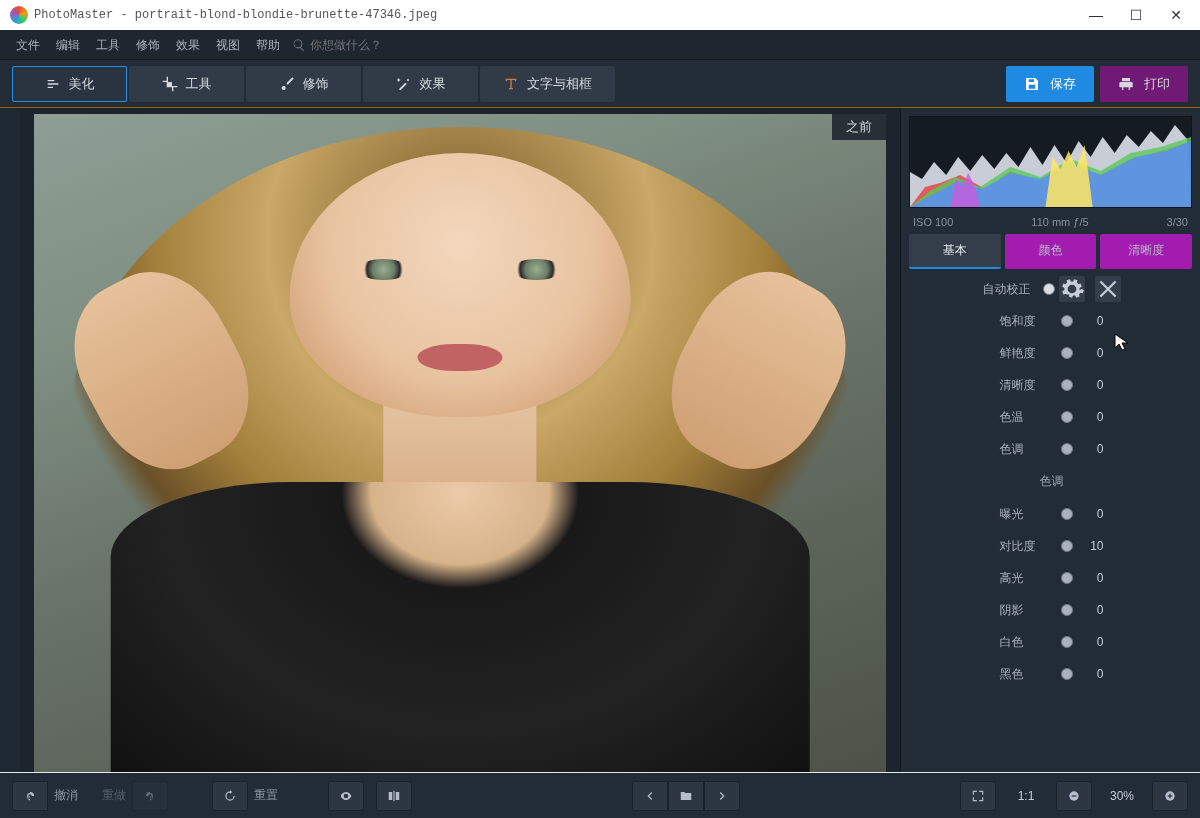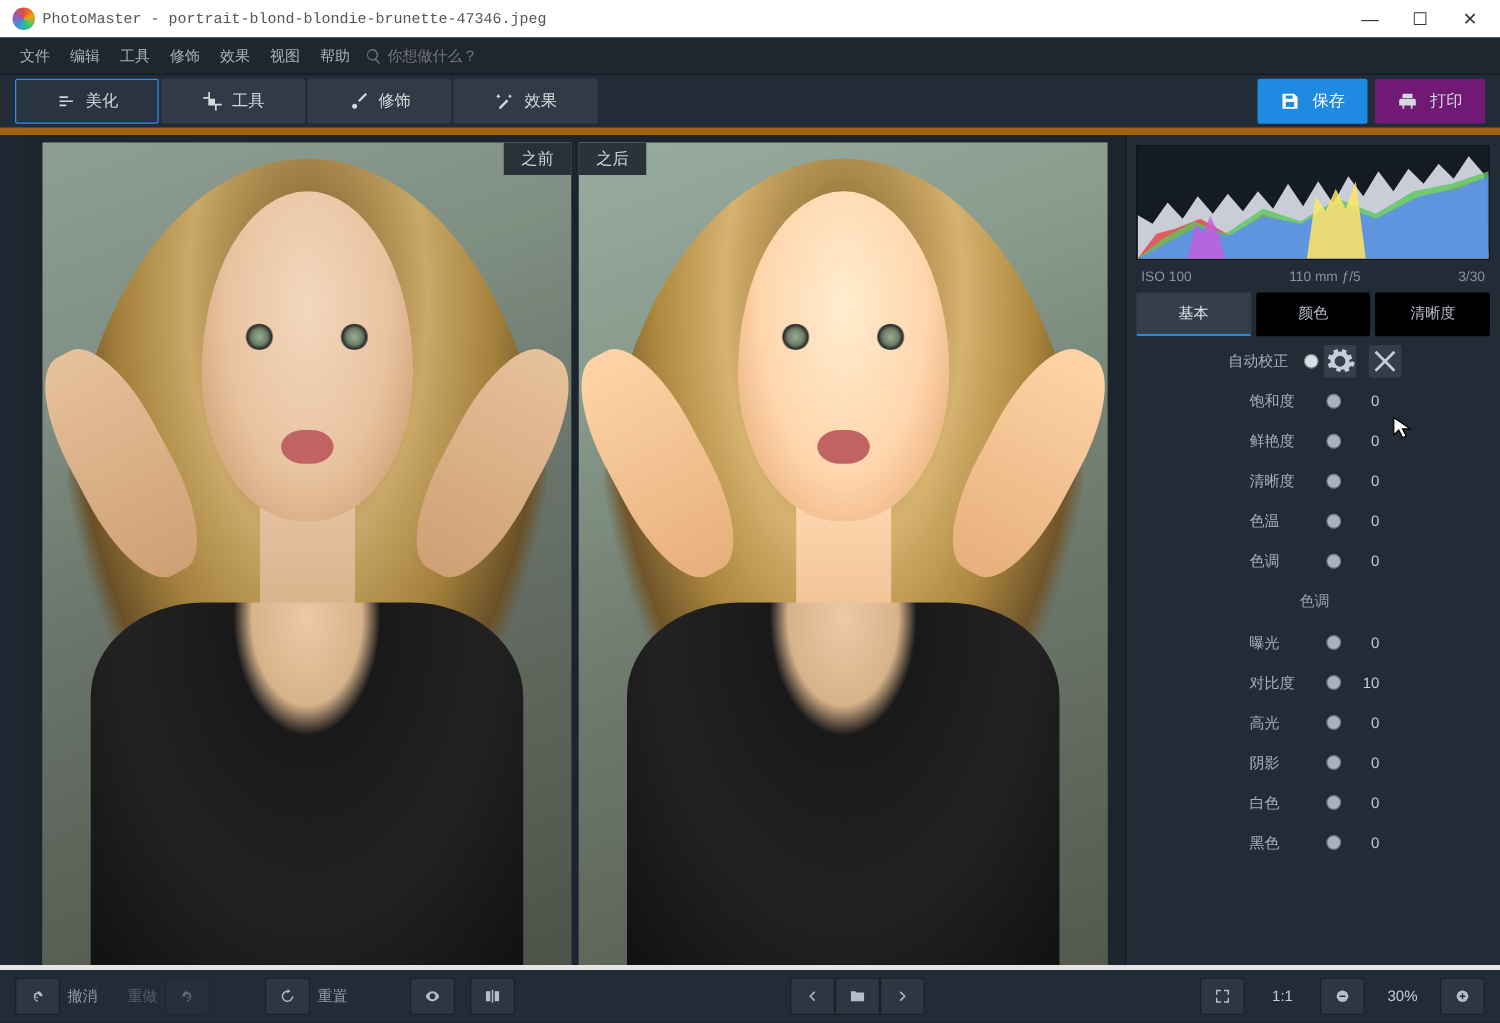--- a/index.html
+++ b/index.html
@@ -12,21 +12,21 @@
 .titlebar .winbtn { width: 40px; height: 30px; display: flex; align-items: center; justify-content: center; font-size: 14px; }
 
 
 .menubar { height: 30px; background: #1e262f; display: flex; align-items: center; padding: 0 8px; border-bottom: 1px solid #141a21; }
 .menubar .mitem { padding: 0 8px; line-height: 30px; font-size: 12px; color: #a9b2bc; }
 .menubar .search { display: flex; align-items: center; margin-left: 4px; }
 .menubar .search svg { width: 14px; height: 14px; fill: #6a737d; }
 .menubar .search input { background: transparent; border: none; outline: none; color: #aaa; font-size: 12px; margin-left: 4px; width: 120px; }
 
 
-.toolbar { height: 48px; background: #222c37; display: flex; align-items: center; padding: 8px 12px; gap: 2px; border-bottom: 6px solid #a16207; }
+.toolbar { height: 48px; background: #222c37; display: flex; align-items: center; padding: 8px 12px; gap: 2px; border-bottom: 1px solid #a16207; }
 .toolbar .tab { width: 115px; height: 36px; display: flex; align-items: center; justify-content: center; gap: 8px; background: #303b47; color: #d5d9de; border-radius: 2px; font-size: 13px; }
 .toolbar .tab.active { border: 1px solid #2b8fe6; background: #2a3441; }
 .toolbar .spacer { flex: 1; }
 .toolbar .btn { padding: 0 18px; height: 36px; display: flex; align-items: center; gap: 10px; border-radius: 2px; font-size: 13px; }
 .toolbar .save { background: #1f8ae2; color: #fff; }
 .toolbar .print { background: #701a75; color: #d5d9de; margin-left:4px; }
 .toolbar svg { width: 16px; height: 16px; fill: currentColor; }
 
 
 .main { display: flex; height: 664px; }
@@ -58,41 +58,41 @@
 .metarow { display:flex; justify-content:space-between; padding:0 12px 6px; color:#8892a0; font-size:11px;align-items:flex-end;}
 
 .radios { display:flex; gap:18px; padding:10px 14px 14px; align-items:center;}
 .radios .r { display:flex; align-items:center; gap:6px; color:#9aa4b0;}
 .radios .dot { width:12px; height:12px; border:2px solid #626c79; border-radius:50%; display:flex; align-items:center; justify-content:center;}
 .radios .dot.on { border-color:#1f8ae2;}
 .radios .dot.on::after{content:"";width:6px;height:6px;background:#1f8ae2;border-radius:50%;}
 .radios .r.on{color:#d6dbe2;}
 
 .subtabs { display:flex; margin:0 8px; gap:4px;}
-.subtabs .st { flex:1; text-align:center; padding:8px 0; background:#000000; color:#b5bcc6; font-size:12px; border-radius:2px;}
+.subtabs .st { flex:1; text-align:center; padding:8px 0; background:#a21caf; color:#b5bcc6; font-size:12px; border-radius:2px;}
 .subtabs .st.active { background:#333e4a; color:#e4e8ee; border-bottom:2px solid #1f8ae2;}
 
 .sliders { padding:10px 12px 10px 14px; display:flex; flex-direction:column; gap:12px; overflow:auto;align-items:center;}
 .srow { display:flex; align-items:center; gap:10px; height:20px;}
 .srow .lab { width:56px; color:#a7afbb; font-size:12px; white-space:nowrap;}
 .srow .track { flex:1; height:6px; background:#141a21; border-radius:3px; position:relative; border:1px solid #0c1015;}
 .srow .track.hue { background: linear-gradient(90deg,#808080 0%,#808080 20%,#b06348 30%,#d6a04a 45%,#c3c74f 55%,#60b361 65%,#51a2c9 75%,#6d63c2 85%,#b761a8 92%,#a3a3a3 100%); }
 .srow .track.temp { background: linear-gradient(90deg,#4a7fb2 0%,#808080 50%,#beb04c 100%); }
 .srow .track.tint { background: linear-gradient(90deg,#5fa35f 0%,#808080 50%,#b662a5 100%); }
 .srow .thumb { position:absolute; top:50%; transform:translate(-50%,-50%); width:12px; height:12px; background:#a9b2bc; border-radius:50%; border:1px solid #6f7883;}
 .srow .val { width:26px; text-align:right; color:#c5cdd6; font-size:12px;}
 .srow .auto-track { flex:1; height:8px; background:#1f8ae2; border-radius:4px; position:relative;}
 .srow .auto-track .thumb{ left:97%; background:#d9dde4;}
 .srow .iconbtn{ width:26px;height:26px;background:#333e4a;border-radius:2px;display:flex;align-items:center;justify-content:center;}
 .section-title{ text-align:center; color:#9aa4b0; font-size:12px; padding:2px 0;}
 .cursor-img{position:absolute; left:1113px; top:332px; z-index:50; pointer-events:none;}
 .cursor-img svg{width:20px;height:20px;}
 
 
-.bottombar { height:46px; background:#222c36; border-top:4px solid #e5e5e5; display:flex; align-items:center; padding:0 12px; gap:12px;}
+.bottombar { height:46px; background:#222c36; border-top:1px solid #e5e5e5; display:flex; align-items:center; padding:0 12px; gap:12px;}
 .bottombar .grp { display:flex; align-items:center; gap:0;}
 .bottombar .bbtn{ width:36px;height:30px; background:#2d3742; display:flex; align-items:center; justify-content:center; border:1px solid #1a2129;}
 .bottombar .bbtn.left{border-radius:3px 0 0 3px;} .bottombar .bbtn.right{border-radius:0 3px 3px 0;} .bottombar .bbtn.solo{border-radius:3px;}
 .bottombar .txt{ padding:0 6px; color:#8f98a5; font-size:12px;}
 .bottombar .spacer{flex:1;}
 .bottombar svg{width:14px;height:14px;fill:#b6becb;}
 .bottombar .disabled{opacity:.45;}
 .bottombar .label{min-width:36px; text-align:center; color:#c5cdd6;}
 </style>
 </head>
@@ -139,20 +139,26 @@
     <svg viewBox="0 0 24 24">
         <path d="M20 2l-9 9 2 2 9-9-2-2zM7 15c-2 0-3 2-3 3 0 2 1 3 3 3s3-1 3-3-1-3-3-3z"></path>
       </svg>
     <span>修饰</span>
   </div>
   <div class="tab">
     <svg viewBox="0 0 24 24">
         <path d="M5 19l9-9 2 2-9 9H5v-2zm11-13l2-2 2 2-2 2-2-2zM3 5l1-2 1 2 2 1-2 1-1 2-1-2-2-1 2-1z"></path>
       </svg>
     <span>效果</span>
+  </div>
+  <div class="tab" style="width:135px">
+    <svg viewBox="0 0 24 24" style="fill:#d47a3a">
+        <path d="M4 4h16v4h-2V6h-5v12h2v2H9v-2h2V6H6v2H4V4z"></path>
+      </svg>
+    <span>文字与相框</span>
   </div>
   <div class="spacer"></div>
   <div class="btn save">
     <svg viewBox="0 0 24 24">
         <path d="M5 3h12l4 4v14H3V3h2zm2 2v4h8V5H7zm0 14h10v-6H7v6z"></path>
       </svg>
     <span>保存</span>
   </div>
   <div class="btn print">
     <svg viewBox="0 0 24 24">
@@ -173,35 +179,20 @@
             <div class="arm-l"></div>
             <div class="arm-r"></div>
           <div class="neck"></div>
             <div class="body"></div>
             <div class="face"></div>
           <div class="eye l"></div>
             <div class="eye r"></div>
             <div class="lips"></div>
         </div>
       </div>
-      <div class="img-wrap">
-        <div class="label" style="right:auto;left:0">之后</div>
-        <div class="portrait after">
-          <div class="bg"></div>
-            <div class="hair"></div>
-            <div class="arm-l"></div>
-            <div class="arm-r"></div>
-          <div class="neck"></div>
-            <div class="body"></div>
-            <div class="face"></div>
-          <div class="eye l"></div>
-            <div class="eye r"></div>
-            <div class="lips"></div>
-        </div>
-      </div>
     </div>
   </div>
 
   <div class="panel-side">
     <div class="histogram">
       <svg viewBox="0 0 280 90" preserveAspectRatio="none">
         <polyline fill="#c9cdd7" stroke="none" points="0,90 0,55 12,62 24,45 36,58 48,40 60,54 72,38 84,52 96,36 108,50 120,30 132,48 144,28 156,46 168,24 180,40 192,20 204,36 216,18 228,30 240,14 252,26 264,8 276,22 280,90"></polyline>
         <polyline fill="rgba(228,70,70,.85)" stroke="none" points="0,90 15,70 30,66 50,58 75,72 100,54 128,64 160,48 190,58 220,42 250,34 275,26 280,90"></polyline>
         <polyline fill="rgba(90,200,90,.8)" stroke="none" points="0,90 20,74 45,60 70,70 100,50 130,60 160,42 190,54 220,36 250,30 280,20 280,90"></polyline>
         <polyline fill="rgba(90,140,255,.8)" stroke="none" points="0,90 22,78 48,64 72,72 100,56 130,62 160,46 190,58 225,40 255,34 280,24 280,90"></polyline>

